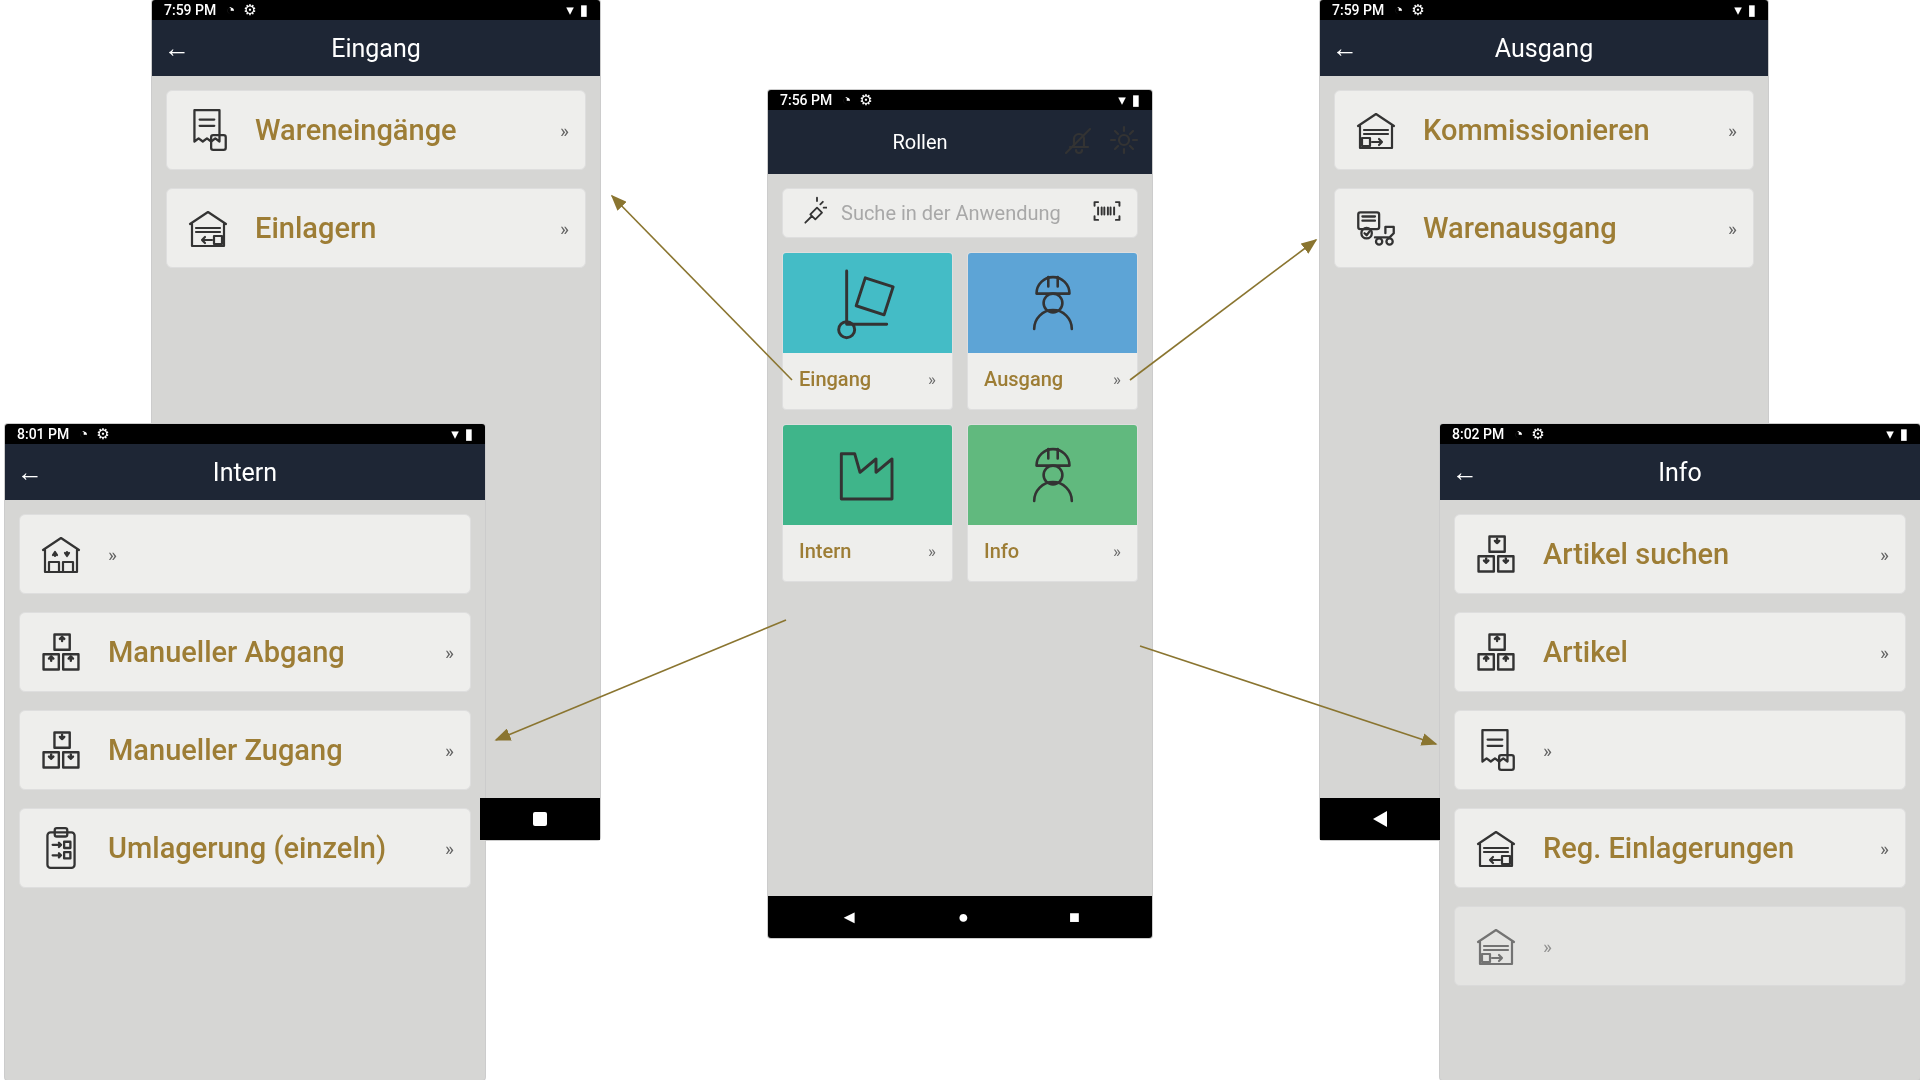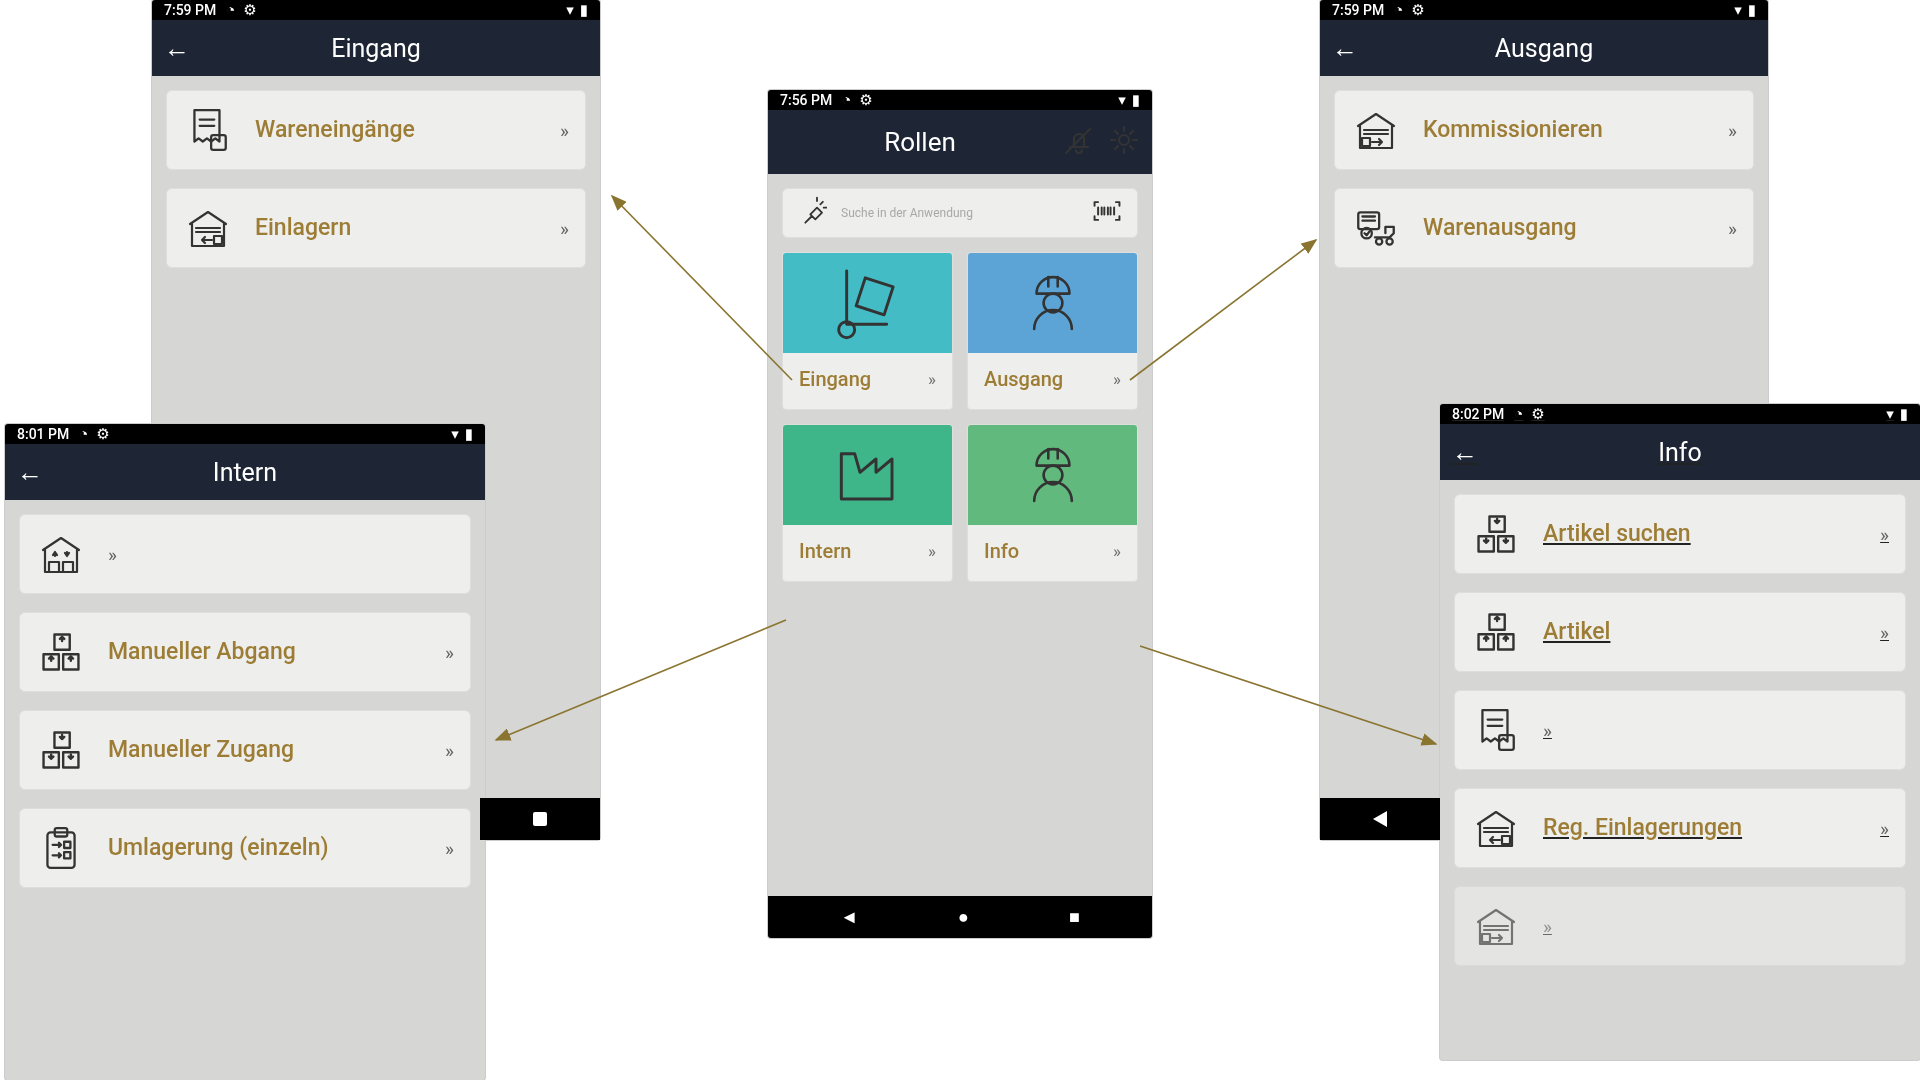--- a/index.html
+++ b/index.html
@@ -27,27 +27,27 @@
   .appbar .back { width:40px; font-size:26px; }
   .appbar .title { flex:1; text-align:center; font-size:25px; font-weight:400; }
   .appbar .spacer-right { width:40px; }
   .appbar .actions { display:flex; gap:14px; align-items:center; }
   .content { padding:14px; }
   .navbar3 { position:absolute; left:0; right:0; bottom:0; height:42px; background:#000; display:flex; justify-content:center; gap:100px; align-items:center; color:#fff; font-size:18px; }
 
   
   .li-card { background:var(--card-bg); border:1px solid var(--card-border); border-radius:6px; padding:14px 16px; margin-bottom:18px; display:flex; align-items:center; gap:22px; }
   .li-icon { width:50px; height:50px; flex:0 0 50px; display:flex; align-items:center; justify-content:center; }
-  .li-label { color:var(--brand); font-size:23px; font-weight:500; flex:1; line-height:1.2; }
+  .li-label { color:var(--brand); font-size:29px; font-weight:500; flex:1; line-height:1.2; }
   .li-chevron { color:#646464; font-size:19px; }
 
   
   .searchbox { background:var(--card-bg); border:1px solid var(--card-border); border-radius:6px; height:50px; margin:14px; display:flex; align-items:center; gap:14px; padding:0 14px; }
   .searchbox .s-icon { color:#3a3a3a; }
-  .searchbox .s-placeholder { color:#a8a8a8; font-size:12px; flex:1; }
+  .searchbox .s-placeholder { color:#a8a8a8; font-size:20px; flex:1; }
   .searchbox .s-scan { color:#6a6a6a; }
 
   .tile-grid { display:grid; grid-template-columns:1fr 1fr; gap:14px; padding:0 14px; }
   .tile { border-radius:4px; background:var(--card-bg); border:1px solid var(--card-border); overflow:hidden; }
   .tile-img { height:100px; display:flex; align-items:center; justify-content:center; }
   .tile-footer { display:flex; align-items:center; justify-content:space-between; padding:14px 16px 18px 16px; }
   .tile-label { color:var(--brand); font-size:20px; font-weight:500; }
   .tile-chev { color:#6a6a6a; font-size:17px; }
 
   
@@ -156,21 +156,21 @@
     <span class="status-left-icons">
       <span>◔</span>
       <span>⚙</span>
     </span>
     <span class="status-right">
       <span>▾</span>
       <span>▮</span>
     </span>
   </div>
   <div class="appbar" style="height:64px;">
-    <div class="title" style="font-size:26px;">Rollen</div>
+    <div class="title" style="font-size:20px;">Rollen</div>
     <div class="actions">
       <span><svg width="34" height="34" viewBox="0 0 34 34">
             <use href="#ico-nobell" class="icon-stroke" style="stroke:#fff"></use>
           </svg></span>
       <span><svg width="32" height="32" viewBox="0 0 32 32">
             <use href="#ico-gear" class="icon-stroke" style="stroke:#fff"></use>
           </svg></span>
     </div>
   </div>
   <div class="searchbox">
@@ -362,21 +362,21 @@
           <svg width="48" height="48" viewBox="0 0 46 46">
             <use href="#ico-clipboard-arrows"></use>
           </svg>
         </span>
       <span class="li-label">Umlagerung (einzeln)</span>
       <span class="li-chevron">»</span>
     </div>
   </div>
 </div>
 
-<div class="phone" style="left:1440px; top:404px; width:480px; height:656px;text-decoration:underline;">
+<div class="phone" style="left:1440px; top:424px; width:480px; height:656px;">
   <div class="statusbar">
     <span class="status-time">8:02 PM</span>
     <span class="status-left-icons">
         <span>◔</span>
         <span>⚙</span>
       </span>
     <span class="status-right">
         <span>▾</span>
         <span>▮</span>
       </span>

